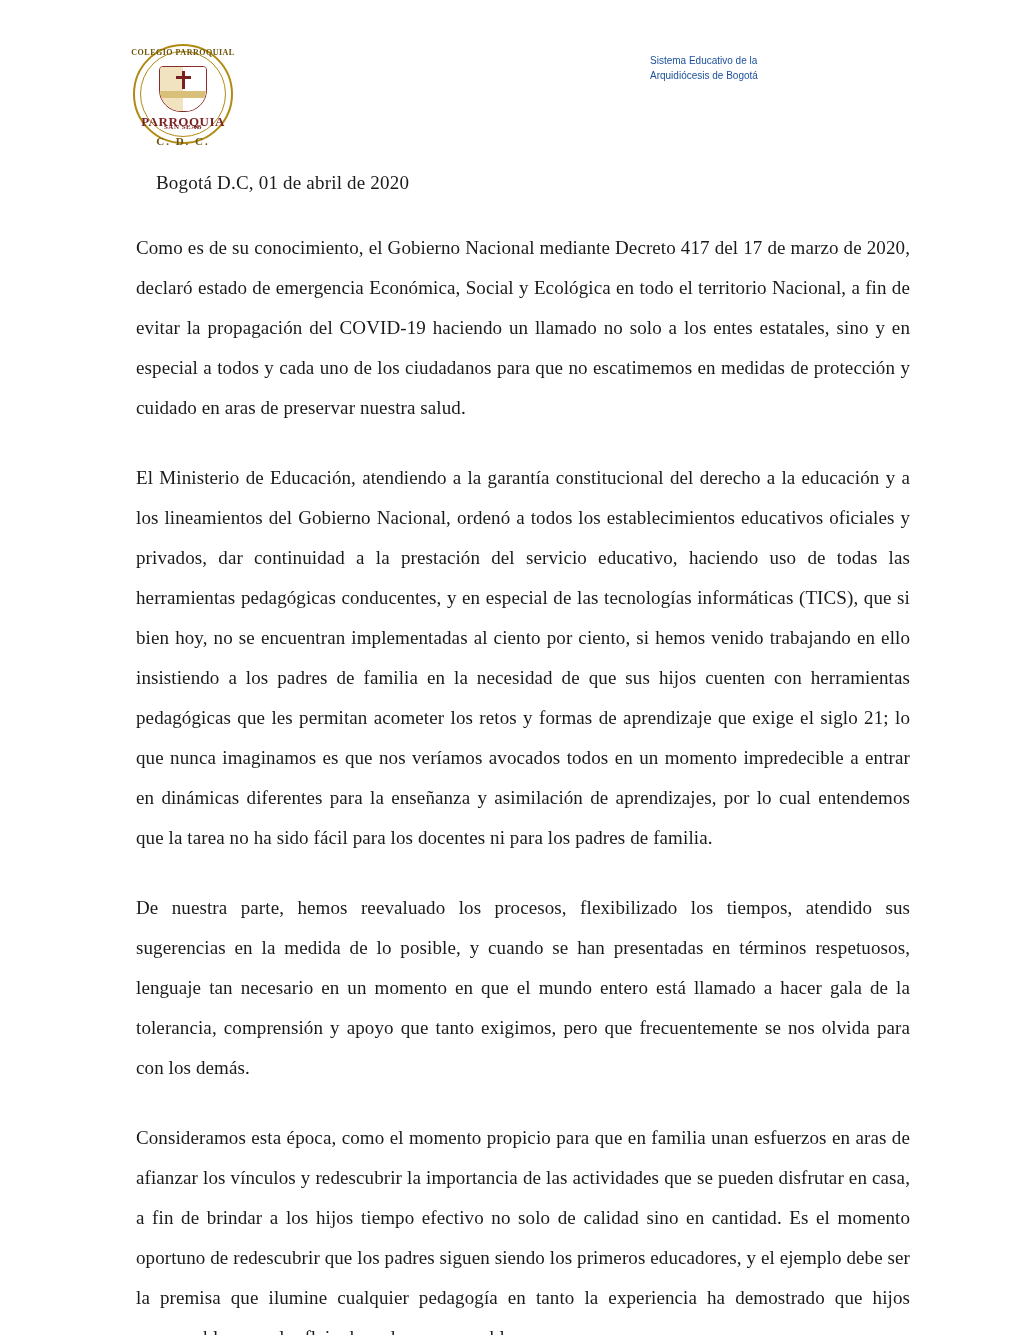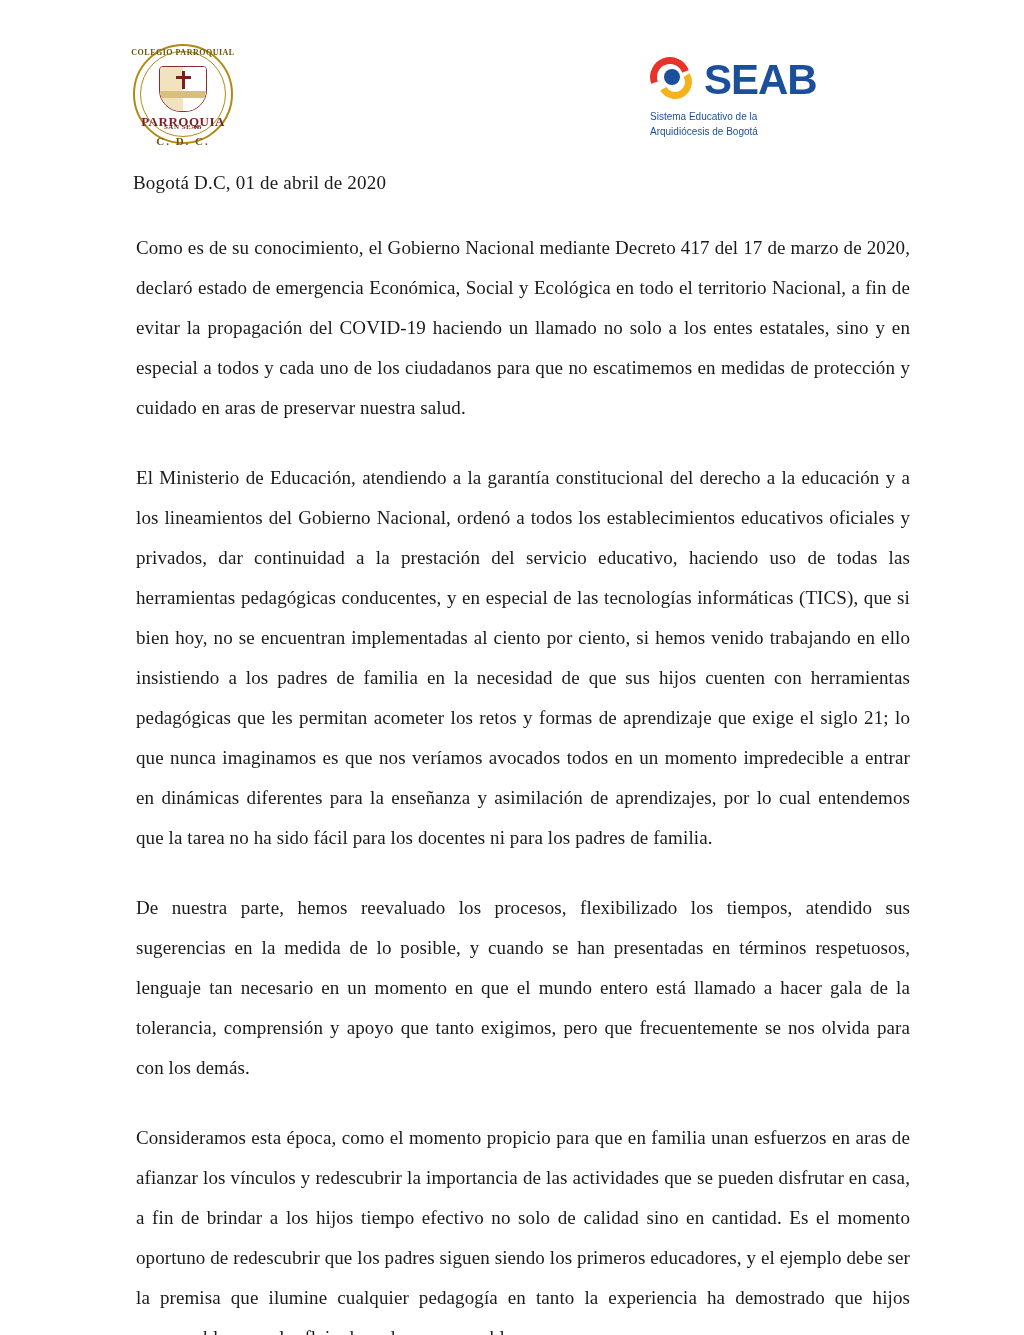--- a/index.html
+++ b/index.html
@@ -175,21 +175,21 @@
     font-weight: normal;
     color: #1b4f9c;
     text-align: left;
     padding-left: 8px;
     margin-top: 2px;
   }
 
   
   .date-line {
     margin-top: 22px;
-    margin-left: 41px;
+    margin-left: 64px;
     font-size: 19px;
     letter-spacing: .2px;
   }
   .salutation {
     margin-top: 52px;
     margin-left: 44px;
     margin-right: 22px;
     font-size: 19px;
     font-weight: bold;
     text-align: justify;
@@ -224,28 +224,20 @@
           <div class="cross-h"></div>
           <div class="band"></div>
         </div>
         <div class="midText">PARROQUIA</div>
         <div class="botText">SAN SEAB</div>
         <div class="cdcText">C. D. C.</div>
       </div>
     </div>
 
     <div class="logo-right">
-      <div class="seab-row">
-        <div class="seab-mark">
-          <div class="arc1"></div>
-          <div class="arc2"></div>
-          <div class="dot"></div>
-        </div>
-        <div class="seab-text">SEAB</div>
-      </div>
       <div class="seab-sub">Sistema Educativo de la</div>
       <div class="seab-sub">Arquidiócesis de Bogotá</div>
     </div>
 
   </div>
 
   <div class="date-line">Bogotá D.C,  01 de abril de 2020</div>
 
 
   <p class="body-par">Como es de su conocimiento, el Gobierno Nacional mediante Decreto 417 del 17 de marzo de 2020, declaró estado de emergencia Económica, Social y Ecológica en todo el territorio Nacional, a fin de evitar la propagación del COVID-19 haciendo un llamado no solo a los entes estatales, sino y en especial a todos y cada uno de los ciudadanos para que no escatimemos en medidas de protección y cuidado en aras de preservar nuestra salud.</p>

